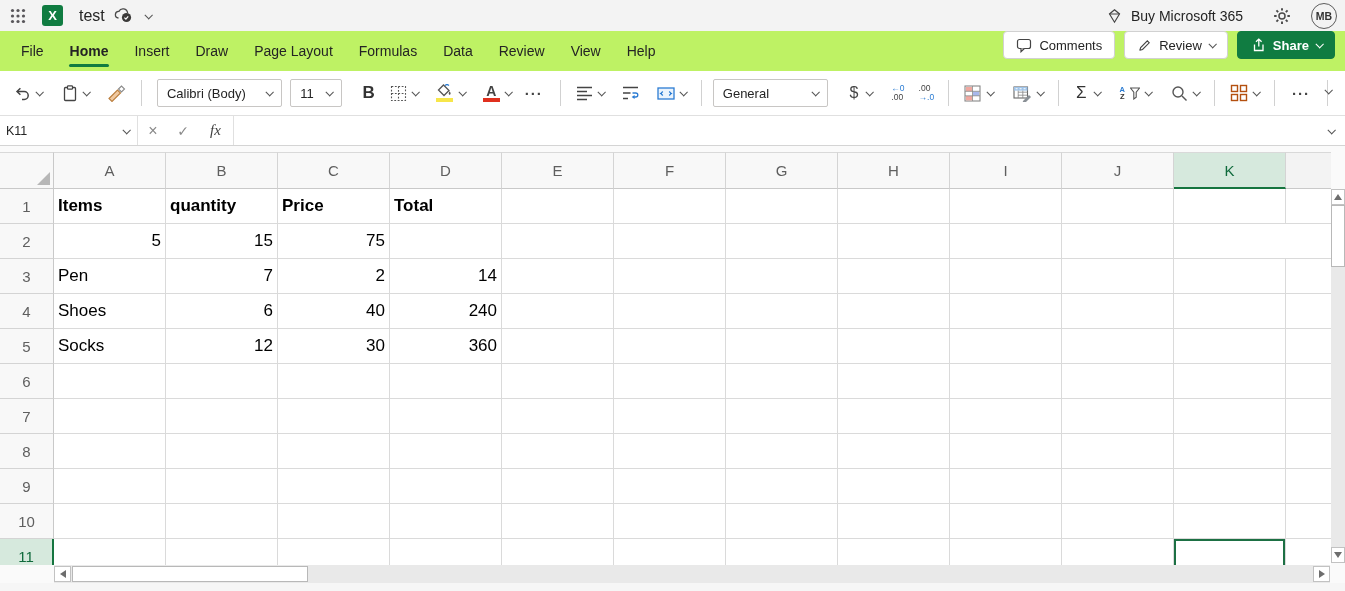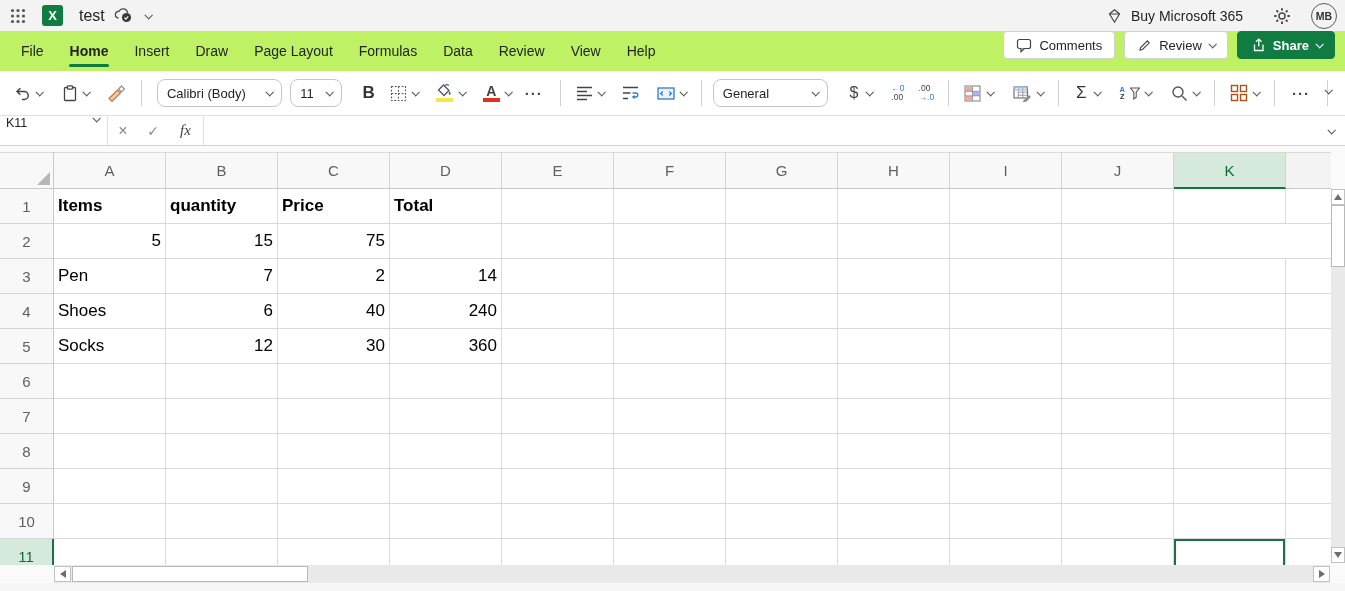--- a/index.html
+++ b/index.html
@@ -35,41 +35,41 @@
   .pill { height:28px; display:flex; align-items:center; gap:7px; padding:0 12px; border:1px solid #d1d1d1;
     border-radius:4px; background:#fff; font-size:13px; cursor:pointer; }
   .pill.share { background:#107c41; border-color:#107c41; color:#fff; font-weight:600; }
   .pill.share .chev { border-color:#fff; }
 
   
   .toolbar { top:71px; height:45px; background:#fff; border-bottom:1px solid #e0e0e0;
     display:flex; align-items:center; padding:0 10px; gap:4px; }
   .tbtn { display:flex; align-items:center; gap:5px; padding:4px 4px; border-radius:4px; cursor:pointer; }
   .tsep { width:1px; height:26px; background:#d1d1d1; margin:0 7px; }
-  .combo { height:28px; border:1px solid #c8c6c4; border-radius:8px; background:#fff; display:flex;
+  .combo { height:28px; border:1px solid #c8c6c4; border-radius:2px; background:#fff; display:flex;
     align-items:center; justify-content:space-between; padding:0 9px; font-size:13px; cursor:pointer; }
   .combo.font { width:128px; margin-left:4px; }
   .combo.size { width:52px; margin-left:4px; }
   .combo.numfmt { width:118px; }
   .boldb { font-size:17px; font-weight:700; color:#333; padding:2px 7px; }
   .colorstack { display:flex; flex-direction:column; align-items:center; gap:1px; }
   .colorstack .bar { width:17px; height:4px; }
   .fontA { font-size:14px; font-weight:600; color:#444; line-height:12px; }
   .dollar { font-size:16px; color:#444; padding:0 3px; }
   .decbtn { font-size:8.5px; line-height:9px; color:#444; text-align:left; letter-spacing:0; cursor:pointer; padding:2px 3px; }
   .decbtn .blu { color:#2b7cd3; }
   .sigma { font-size:17px; color:#333; padding:0 2px; }
   .moredots { font-size:15px; font-weight:700; color:#444; padding:0 6px; letter-spacing:1px; }
   .sortstack { font-size:7.5px; font-weight:700; line-height:7.5px; color:#333; text-align:center; }
   .sortstack .blu { color:#2b7cd3; }
   .ribbon-collapse { position:absolute; right:14px; top:88px; }
 
   
   .fbar { top:116px; height:30px; background:#fff; border-bottom:1px solid #d4d4d4; display:flex; align-items:stretch; }
-  .namebox { width:108px; display:flex; align-items:flex-start; justify-content:space-between; padding:0 8px 0 6px;
+  .namebox { width:138px; display:flex; align-items:center; justify-content:space-between; padding:0 8px 0 6px;
     border-right:1px solid #e0e0e0; font-size:12.5px; cursor:pointer; }
   .fico { width:30px; display:flex; align-items:center; justify-content:center; color:#8a8a8a; font-size:14px; cursor:pointer; }
   .fx { font-family:"Liberation Serif",serif; font-style:italic; font-size:15px; color:#404040;
     border-right:1px solid #e0e0e0; width:36px; }
   .finput { flex:1; display:flex; align-items:center; padding-left:8px; font-size:13px; }
   .fbar-chev { width:28px; display:flex; align-items:center; justify-content:center; cursor:pointer; }
 
   
   .sheet { top:146px; height:445px; background:#fafafa; }
   .grid { position:absolute; left:0; top:6px; width:1331px; height:413px; overflow:hidden; background:#fff; }

